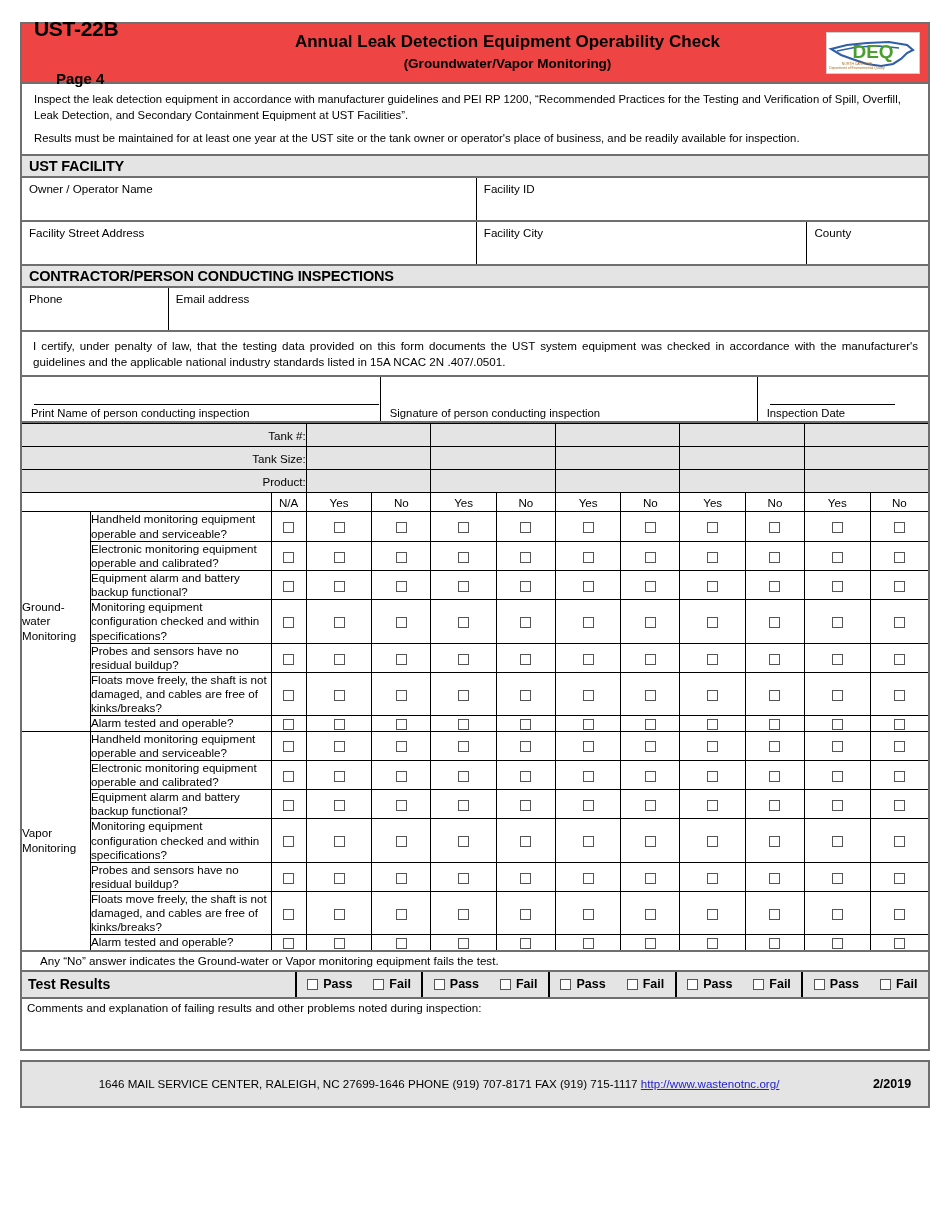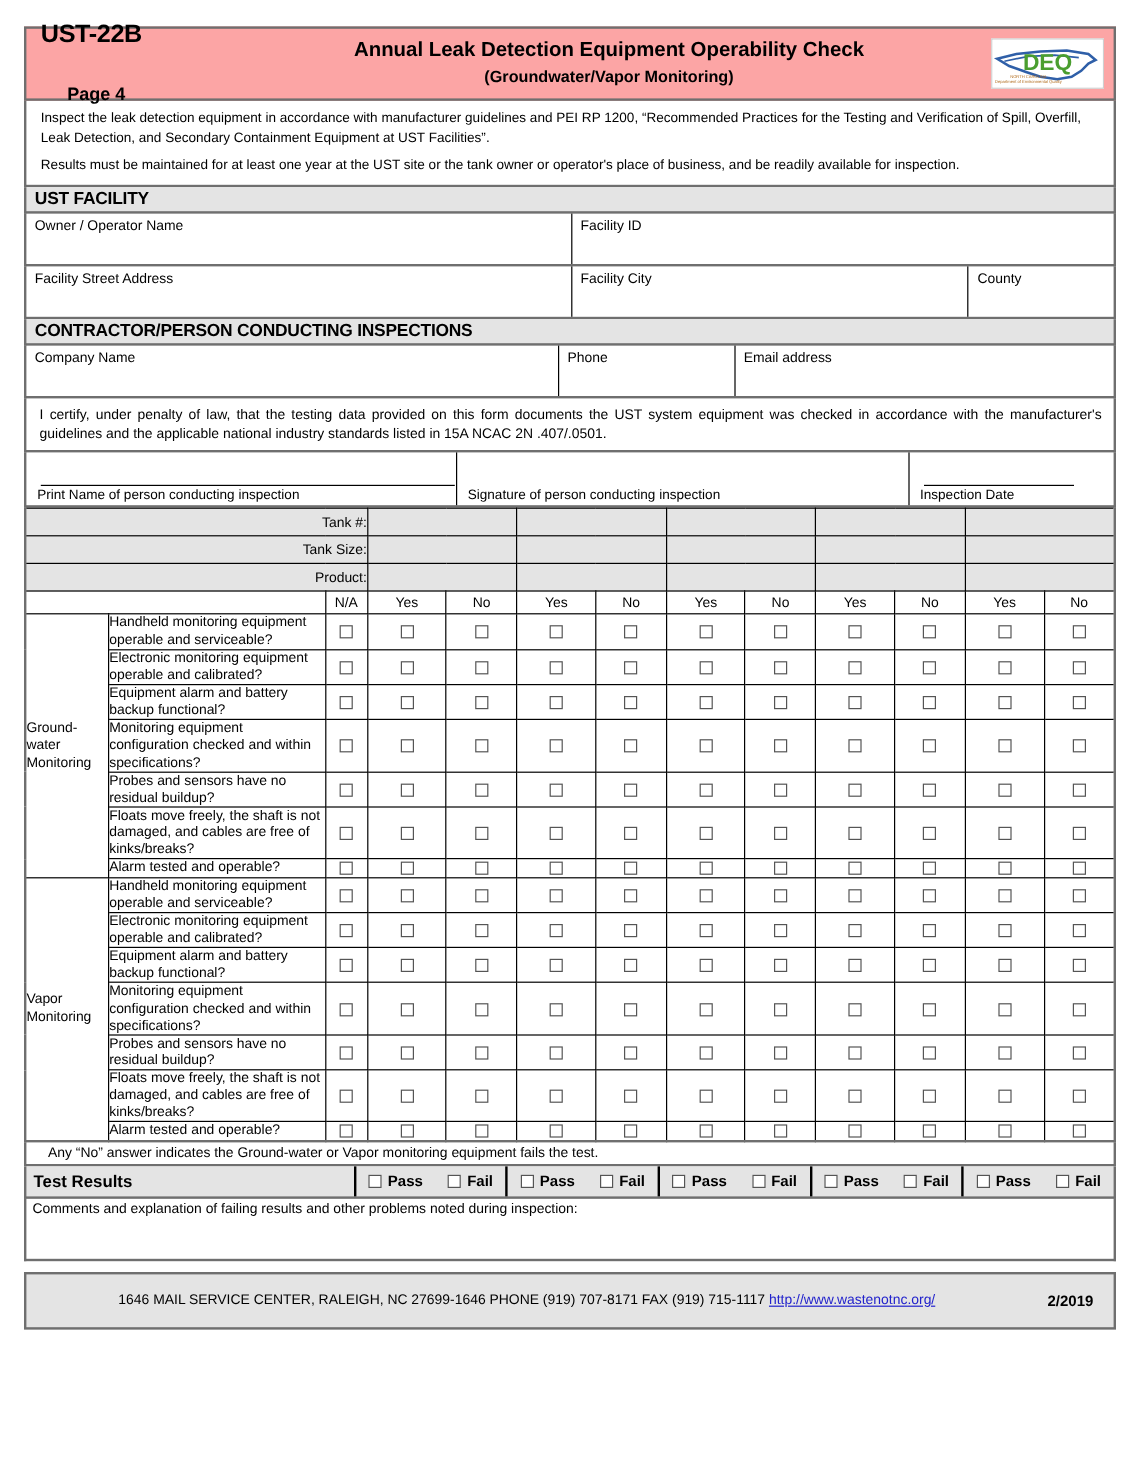--- a/index.html
+++ b/index.html
@@ -11,21 +11,21 @@
   }
   .page{
     position:relative;
     width:950px; height:1230px;
     box-sizing:border-box;
     padding:22px 20px 0 20px;
   }
   
   .header{
     border:2px solid #6f6f6f;
-    background:#fca5a5;
+    background:#ef4444;
     display:flex; align-items:stretch;
     height:58px;
   }
   .hdr-left{
     width:175px; flex:none;
     display:flex; flex-direction:column; justify-content:center;
     padding-left:12px; box-sizing:border-box;
   }
   .hdr-code{font-size:21px; font-weight:bold; letter-spacing:-0.3px; line-height:1.05;}
   .hdr-page{font-size:15px; font-weight:bold; padding-left:22px; line-height:1.3;margin-top:29px;}
@@ -249,23 +249,20 @@
     <div class="cell" style="width:36.5%">
       <span>Facility City</span>
     </div>
     <div class="cell" style="width:13.3%">
       <span>County</span>
     </div>
   </div>
 
   <div class="band">CONTRACTOR/PERSON CONDUCTING INSPECTIONS</div>
   <div class="rowgrid">
-    <div class="cell" style="width:49.0%">
-      <span>Company Name</span>
-    </div>
     <div class="cell" style="width:16.2%">
       <span>Phone</span>
     </div>
     <div class="cell" style="width:34.8%">
       <span>Email address</span>
     </div>
   </div>
   <div class="certify">I certify, under penalty of law, that the testing data provided on this form documents the UST system equipment was checked in accordance with the manufacturer's guidelines and the applicable national industry standards listed in 15A NCAC 2N .407/.0501.</div>
   <div class="sigrow">
     <div class="sigcell" style="width:39.6%">

